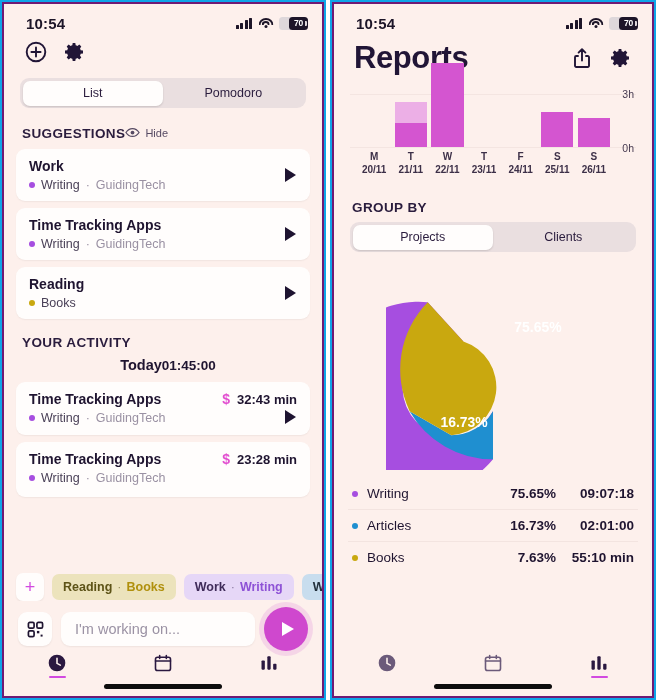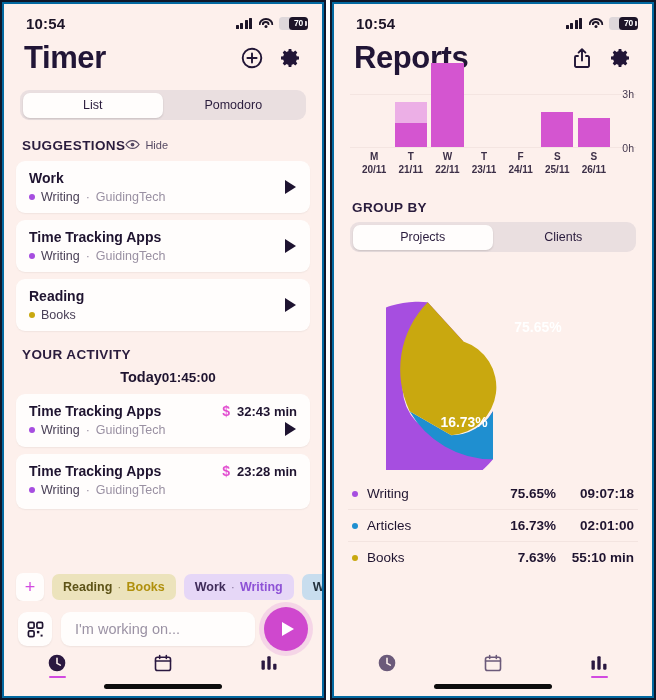--- a/index.html
+++ b/index.html
@@ -6,22 +6,22 @@
   html, body {
     width: 656px; height: 700px;
     background: #ffffff;
     font-family: "Liberation Sans", sans-serif;
     overflow: hidden;
   }
   .stage { width: 656px; height: 700px; display: flex; gap: 4px; background:#fff; }
 
   .phone {
     width: 326px; height: 700px;
-    border: 2px solid #0f172a;
-    background: #0369a1;
+    border: 2px solid #0ea5e9;
+    background: #701a75;
     position: relative;
     overflow: hidden;
     flex: 0 0 326px;
   }
   .phone-inner { position:absolute; inset:2px; background:#fdf0ec; overflow:hidden; }
 
   
   .statusbar {
     height: 34px; display: flex; align-items: center;
     justify-content: space-between; padding: 4px 18px 0 22px;
@@ -154,21 +154,20 @@
               <span class="c"></span>
             </div>
         <div class="batt">
           <div class="fill">70</div>
           <div class="nub"></div>
         </div>
       </div>
     </div>
 
     <div class="apphead">
-      <div class="apptitle">Timer</div>
       <div class="head-actions">
         <span>
           <svg class="ic" viewBox="0 0 24 24" fill="none" stroke="#211536" stroke-width="1.9">
             <circle cx="12" cy="12" r="9.3"></circle>
                 <path d="M12 7.4v9.2M7.4 12h9.2" stroke-linecap="round"></path>
           </svg>
         </span>
         <span>
           <svg class="ic" viewBox="0 0 24 24" fill="#211536">
             <path d="M12 8.4a3.6 3.6 0 100 7.2 3.6 3.6 0 000-7.2zm0 5.4a1.8 1.8 0 110-3.6 1.8 1.8 0 010 3.6z"></path>

